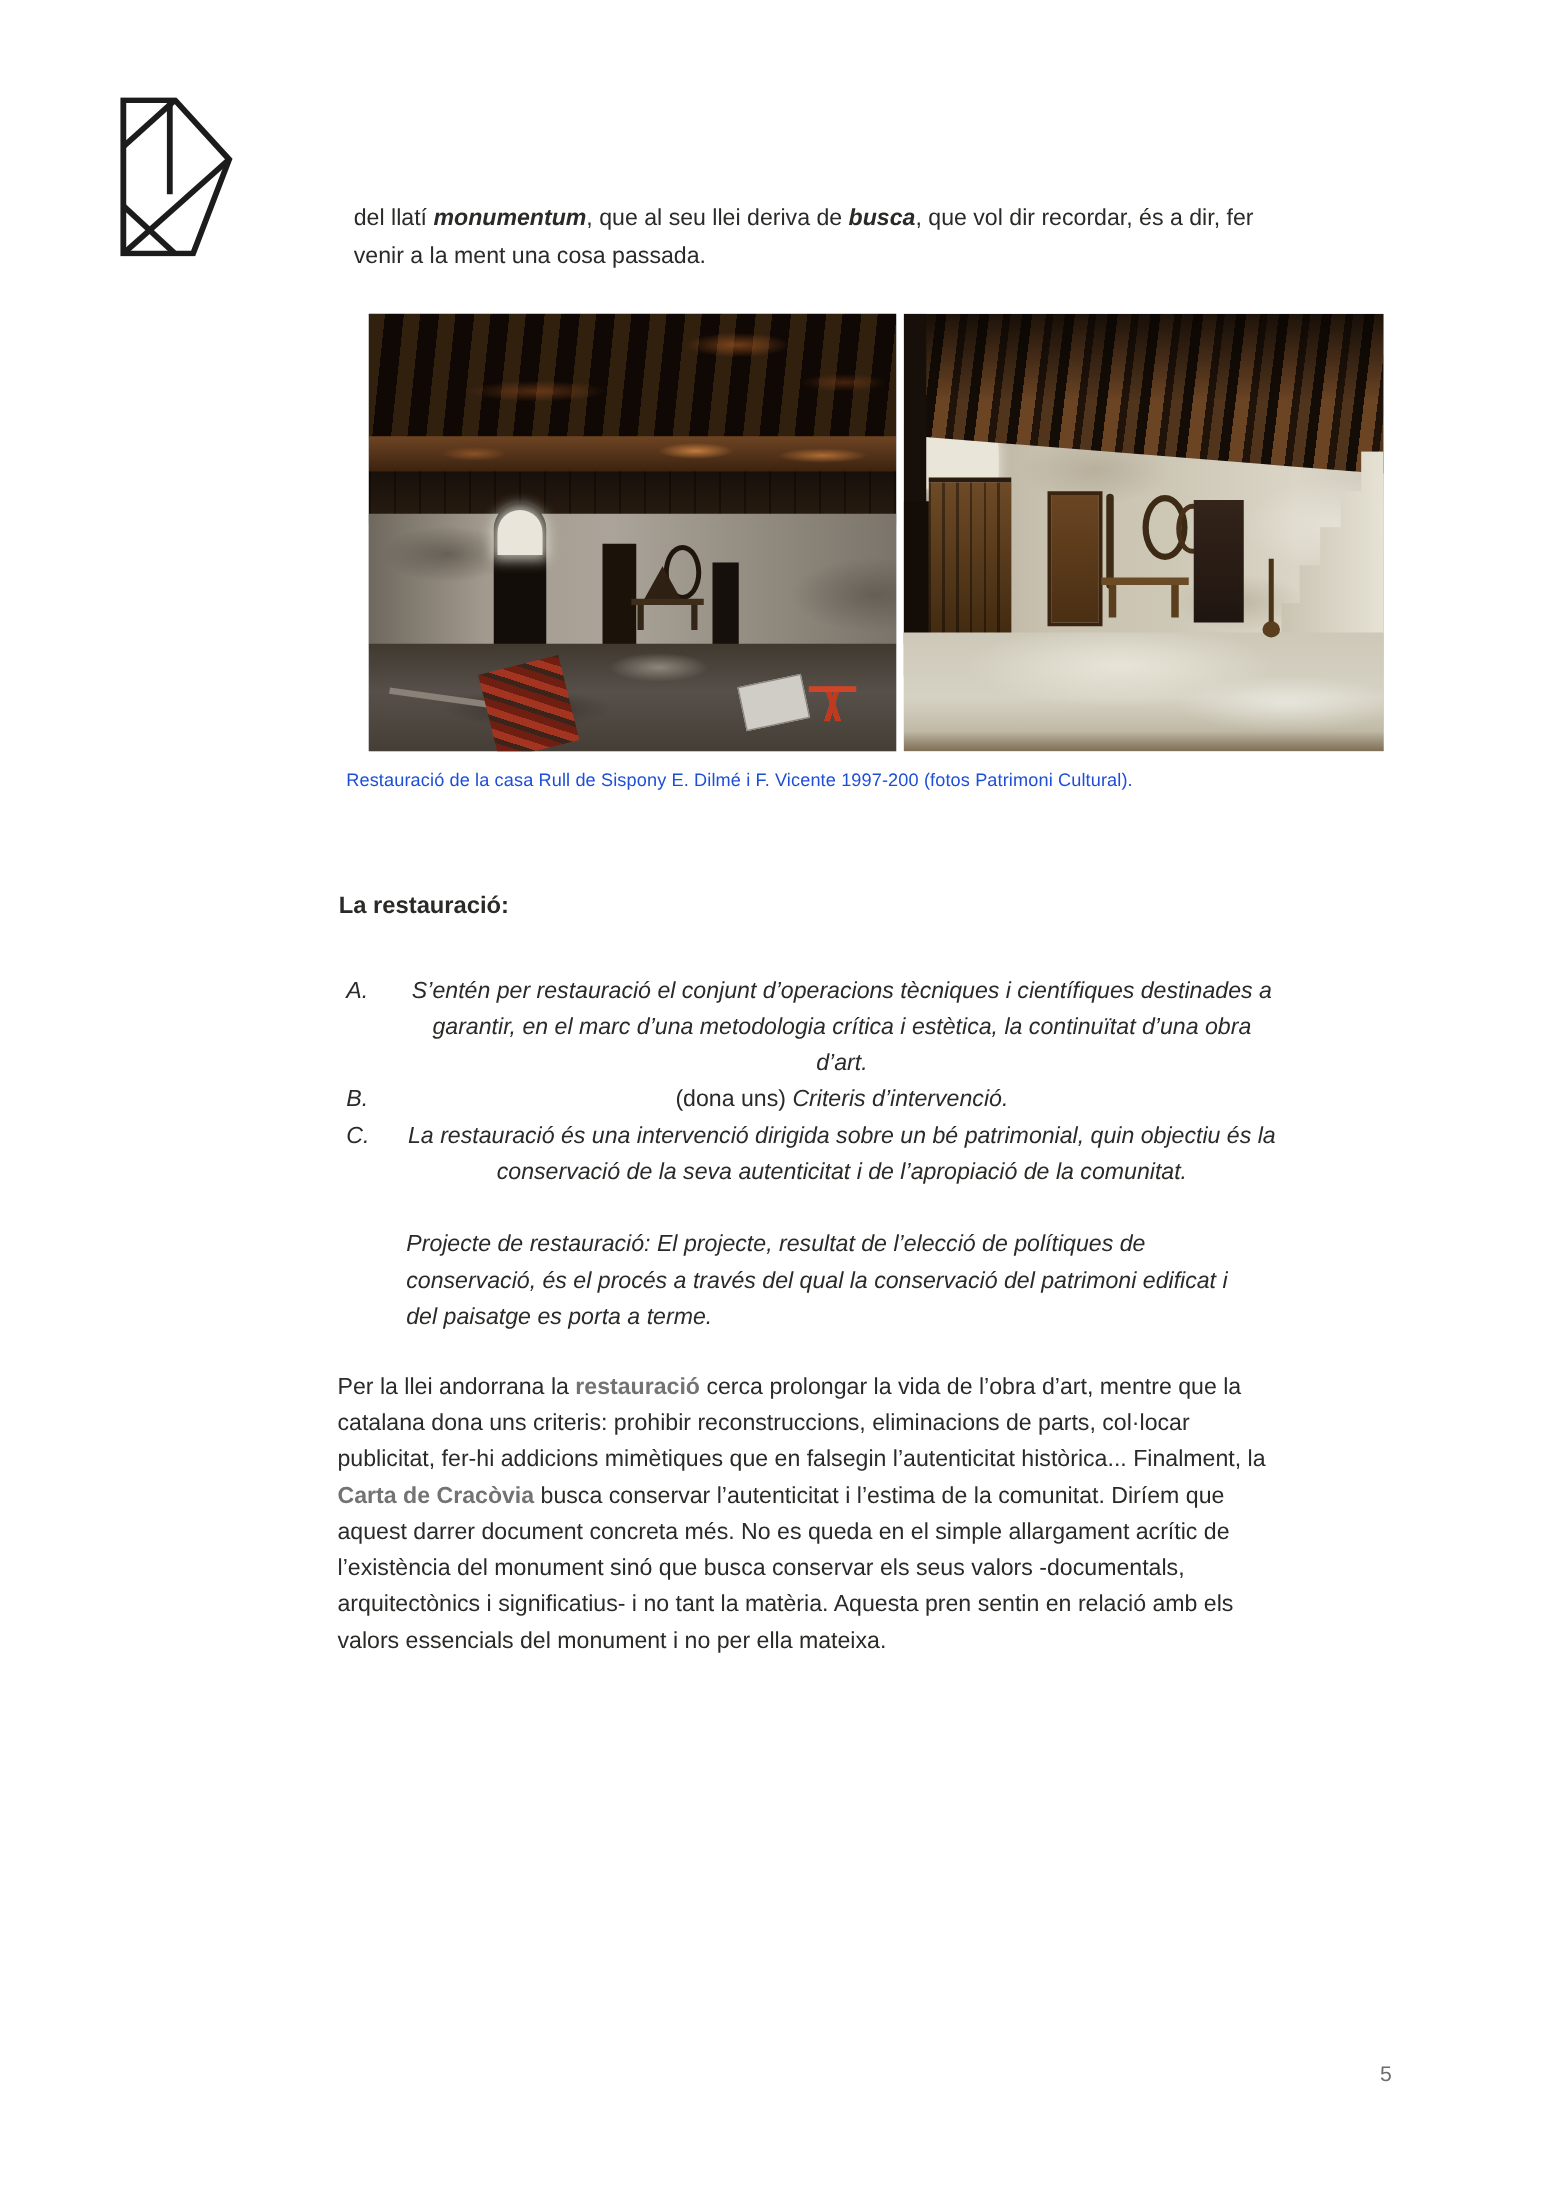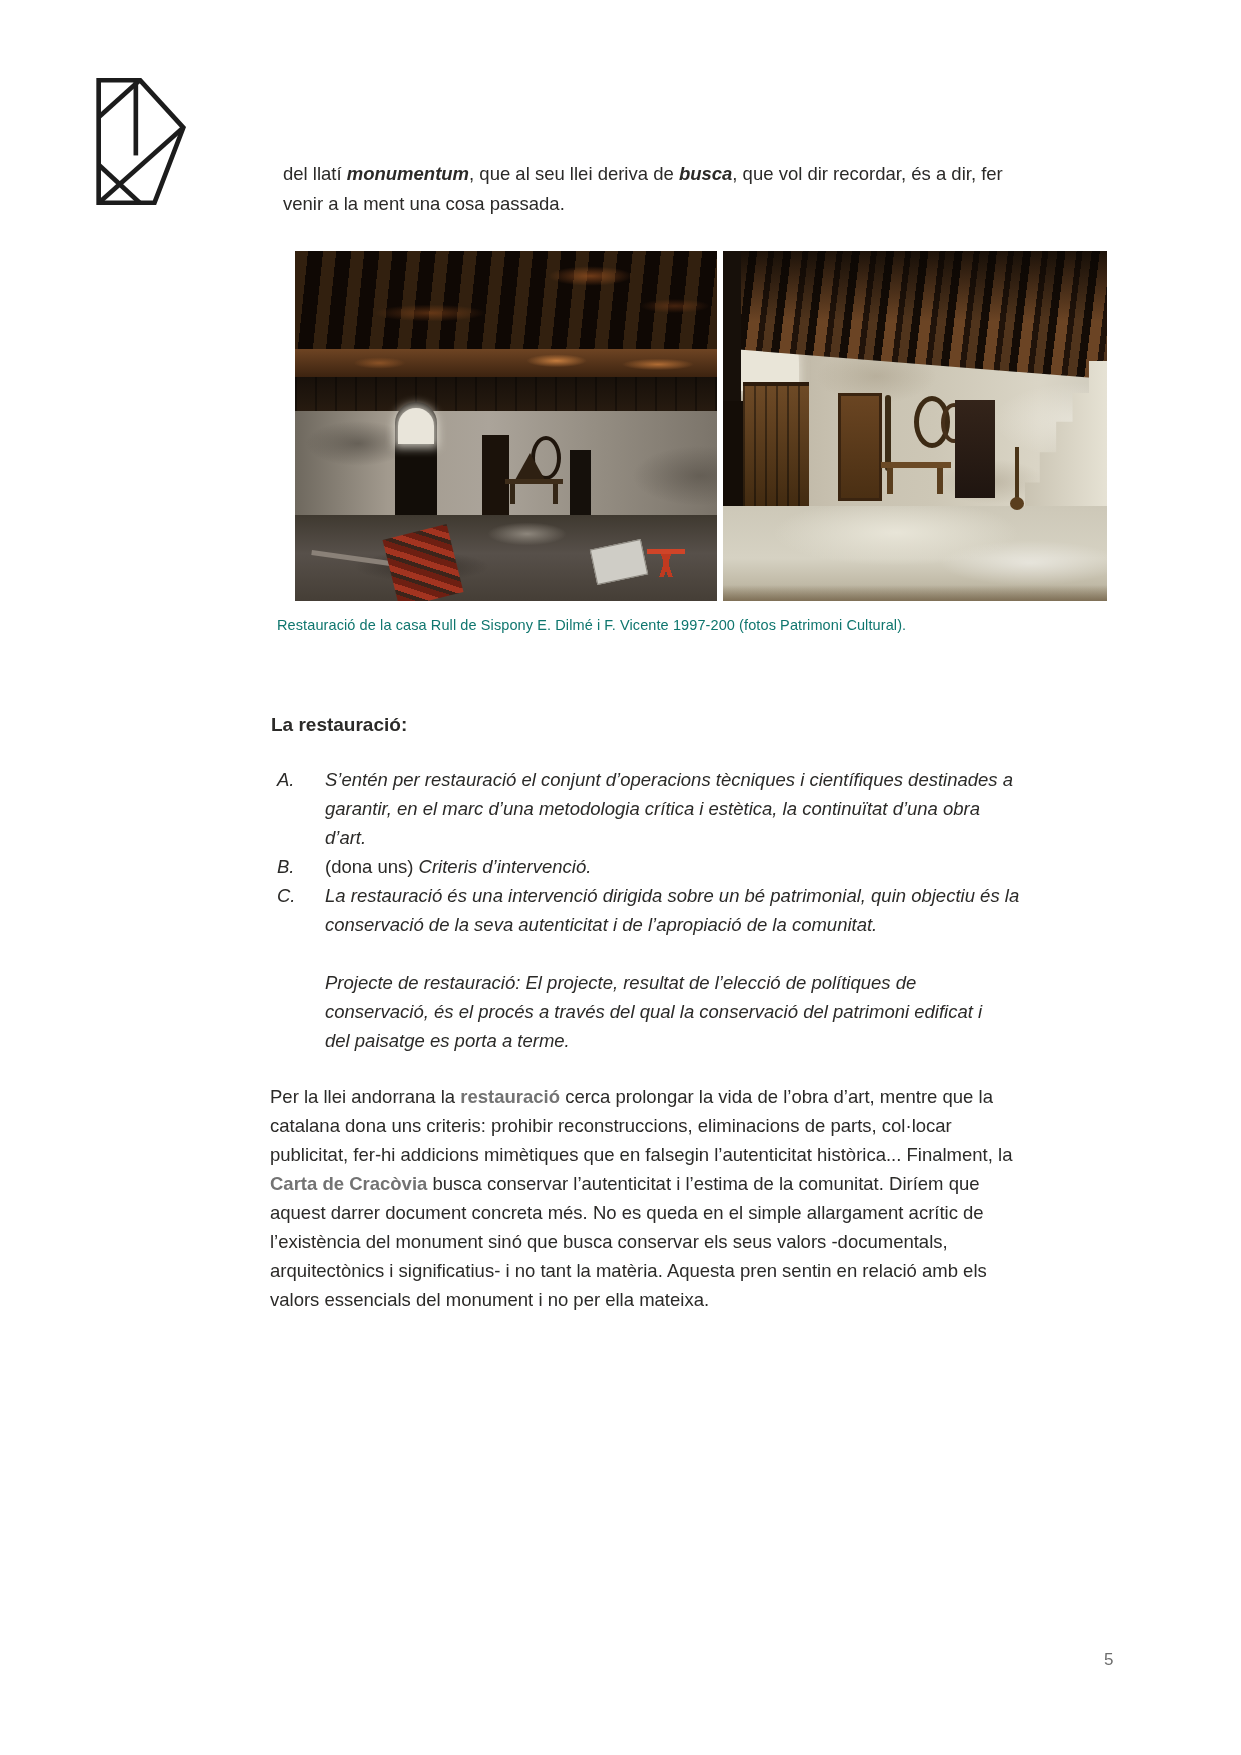--- a/index.html
+++ b/index.html
@@ -5,28 +5,28 @@
   html,body{margin:0;padding:0;background:#ffffff;}
   .page{position:relative;width:1241px;height:1755px;background:#ffffff;overflow:hidden;
         font-family:"Liberation Sans","DejaVu Sans",sans-serif;color:#2b2a28;}
 
   
   .logo{position:absolute;top:78px;left:95px;width:92px;height:127px;}
 
   
   .intro{position:absolute;top:140px;left:283px;width:756px;font-size:18.5px;line-height:30px;}
   .bi{font-weight:bold;font-style:italic;text-align:center;}
-  .caption{position:absolute;top:617px;left:277px;width:760px;font-size:14.5px;color:#0f766e;letter-spacing:.1px;}
+  .caption{position:absolute;top:617px;left:277px;width:760px;font-size:14.5px;color:#1d4ed8;letter-spacing:.1px;}
 
   .main{position:absolute;top:710px;left:270px;width:752px;font-size:18.5px;line-height:29px;}
-  .heading{font-weight:bold;font-size:19px;margin:0 0 26px 1px;}
+  .heading{font-weight:bold;font-size:19px;margin:0 0 38px 1px;}
   .list{margin-left:7px;font-style:italic;}
   .list-item{display:flex;}
   .list-label{width:48px;flex:0 0 48px;}
-  .list-text{flex:1;}
+  .list-text{flex:1;text-align:center;}
   .upright{font-style:normal;}
   .note{font-style:italic;margin:29px 0 0 55px;width:676px;}
   .para{margin:27px 0 0 0;}
   .para b{color:#737373;}
 
   .pagenum{position:absolute;top:1650px;left:1104px;font-size:17px;color:#6d6d6d;}
 
   
   .photos{position:absolute;top:251px;left:295px;display:flex;gap:6px;}
   .photo{position:relative;overflow:hidden;flex:0 0 auto;}

